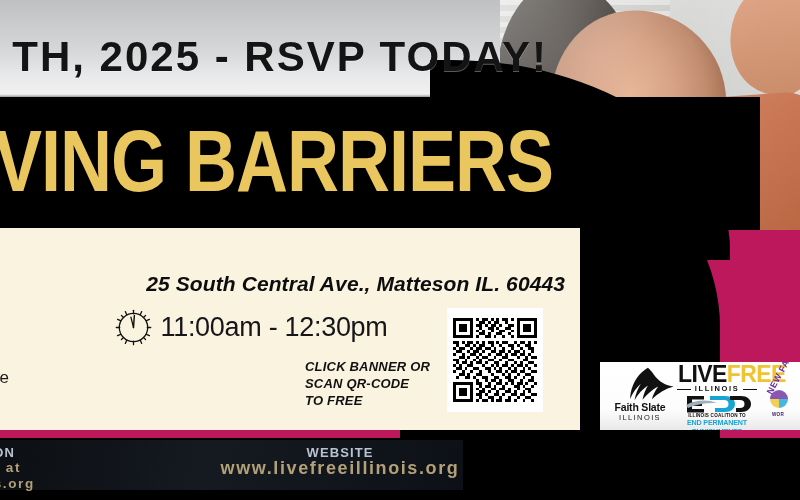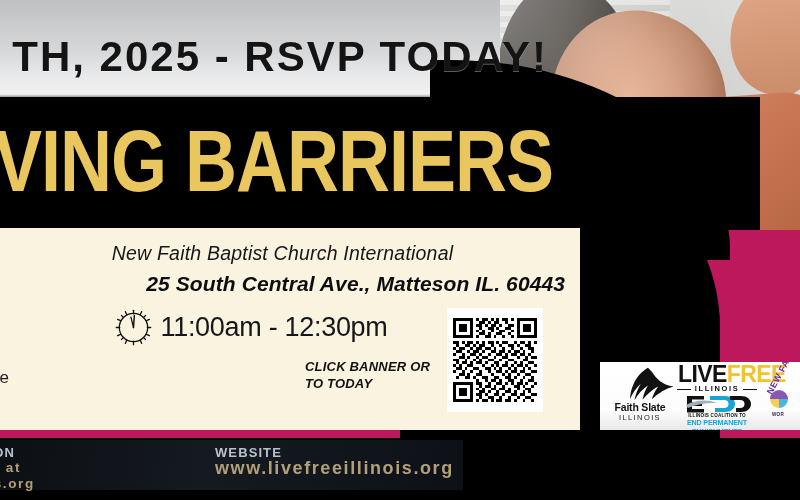--- a/index.html
+++ b/index.html
@@ -202,21 +202,21 @@
   
   .bottom-bar{
     position:absolute;left:0;top:438px;width:800px;height:62px;background:#000;
   }
   .bb-inner{
     position:absolute;left:0;top:2px;width:463px;height:50px;
     background:linear-gradient(100deg,#0c0f13 0%,#151a21 45%,#0d1117 100%);
   }
   .bb-col{position:absolute;}
   .bb-col1{left:-42px;top:5px;width:170px;text-align:left;}
-  .bb-col2{left:215px;top:5px;width:250px;text-align:left;}
+  .bb-col2{left:215px;top:5px;width:250px;text-align:center;}
   .bb-head{
     font-weight:bold;font-size:13px;letter-spacing:1.1px;
     color:#b8c3cf;
   }
   .bb-line{
     font-weight:bold;font-size:13.5px;letter-spacing:1.6px;
     color:#b3a078;line-height:16px;
   }
   .bb-line.small{font-size:18px;}
 </style>
@@ -241,21 +241,20 @@
   </div>
 
   <div class="black-curve"></div>
   <div class="curve-round"></div>
   <div class="curve-round2"></div>
 
   <div class="row-date">TH, 2025 - RSVP TODAY!</div>
   <div class="row-title">VING BARRIERS</div>
 
   <div class="cream">
-    <div class="church">New Faith Baptist Church International</div>
     <div class="address">25 South Central Ave., Matteson IL. 60443</div>
     <div class="timerow">
       <svg class="clock" viewBox="0 0 100 100">
         <circle cx="50" cy="50" r="33" fill="none" stroke="#111" stroke-width="3"></circle>
         <g stroke="#111" stroke-width="3" stroke-linecap="round">
           <line x1="50" y1="10" x2="50" y2="18"></line>
             <line x1="50" y1="82" x2="50" y2="90"></line>
           <line x1="10" y1="50" x2="18" y2="50"></line>
             <line x1="82" y1="50" x2="90" y2="50"></line>
           <line x1="22" y1="22" x2="27" y2="27"></line>
@@ -274,21 +273,22 @@
         <line x1="50" y1="50" x2="52" y2="22" stroke="#111" stroke-width="3.4" stroke-linecap="round"></line>
         <line x1="50" y1="50" x2="44" y2="26" stroke="#111" stroke-width="3" stroke-linecap="round"></line>
       </svg>
       <span class="timetext">11:00am - 12:30pm</span>
     </div>
     <div class="stub">ance</div>
   </div>
 
   <div class="click-note">
     <div>CLICK BANNER OR</div>
-    <div>TO TODAY</div>
+    <div>SCAN QR-CODE</div>
+    <div>TO FREE</div>
   </div>
 
   <div class="qr-wrap">
     <svg class="qr" viewBox="0 0 29 29" shape-rendering="crispEdges">
       <rect width="29" height="29" fill="#fff"></rect>
       <g fill="#000">
         <path d="M0 0h7v7H0zM1 1v5h5V1z M2 2h3v3H2z"></path>
         <path d="M22 0h7v7h-7zM23 1v5h5V1z M24 2h3v3h-3z"></path>
         <path d="M0 22h7v7H0zM1 23v5h5v-5z M2 24h3v3H2z"></path>
         <rect x="8" y="0" width="1" height="1"></rect>

